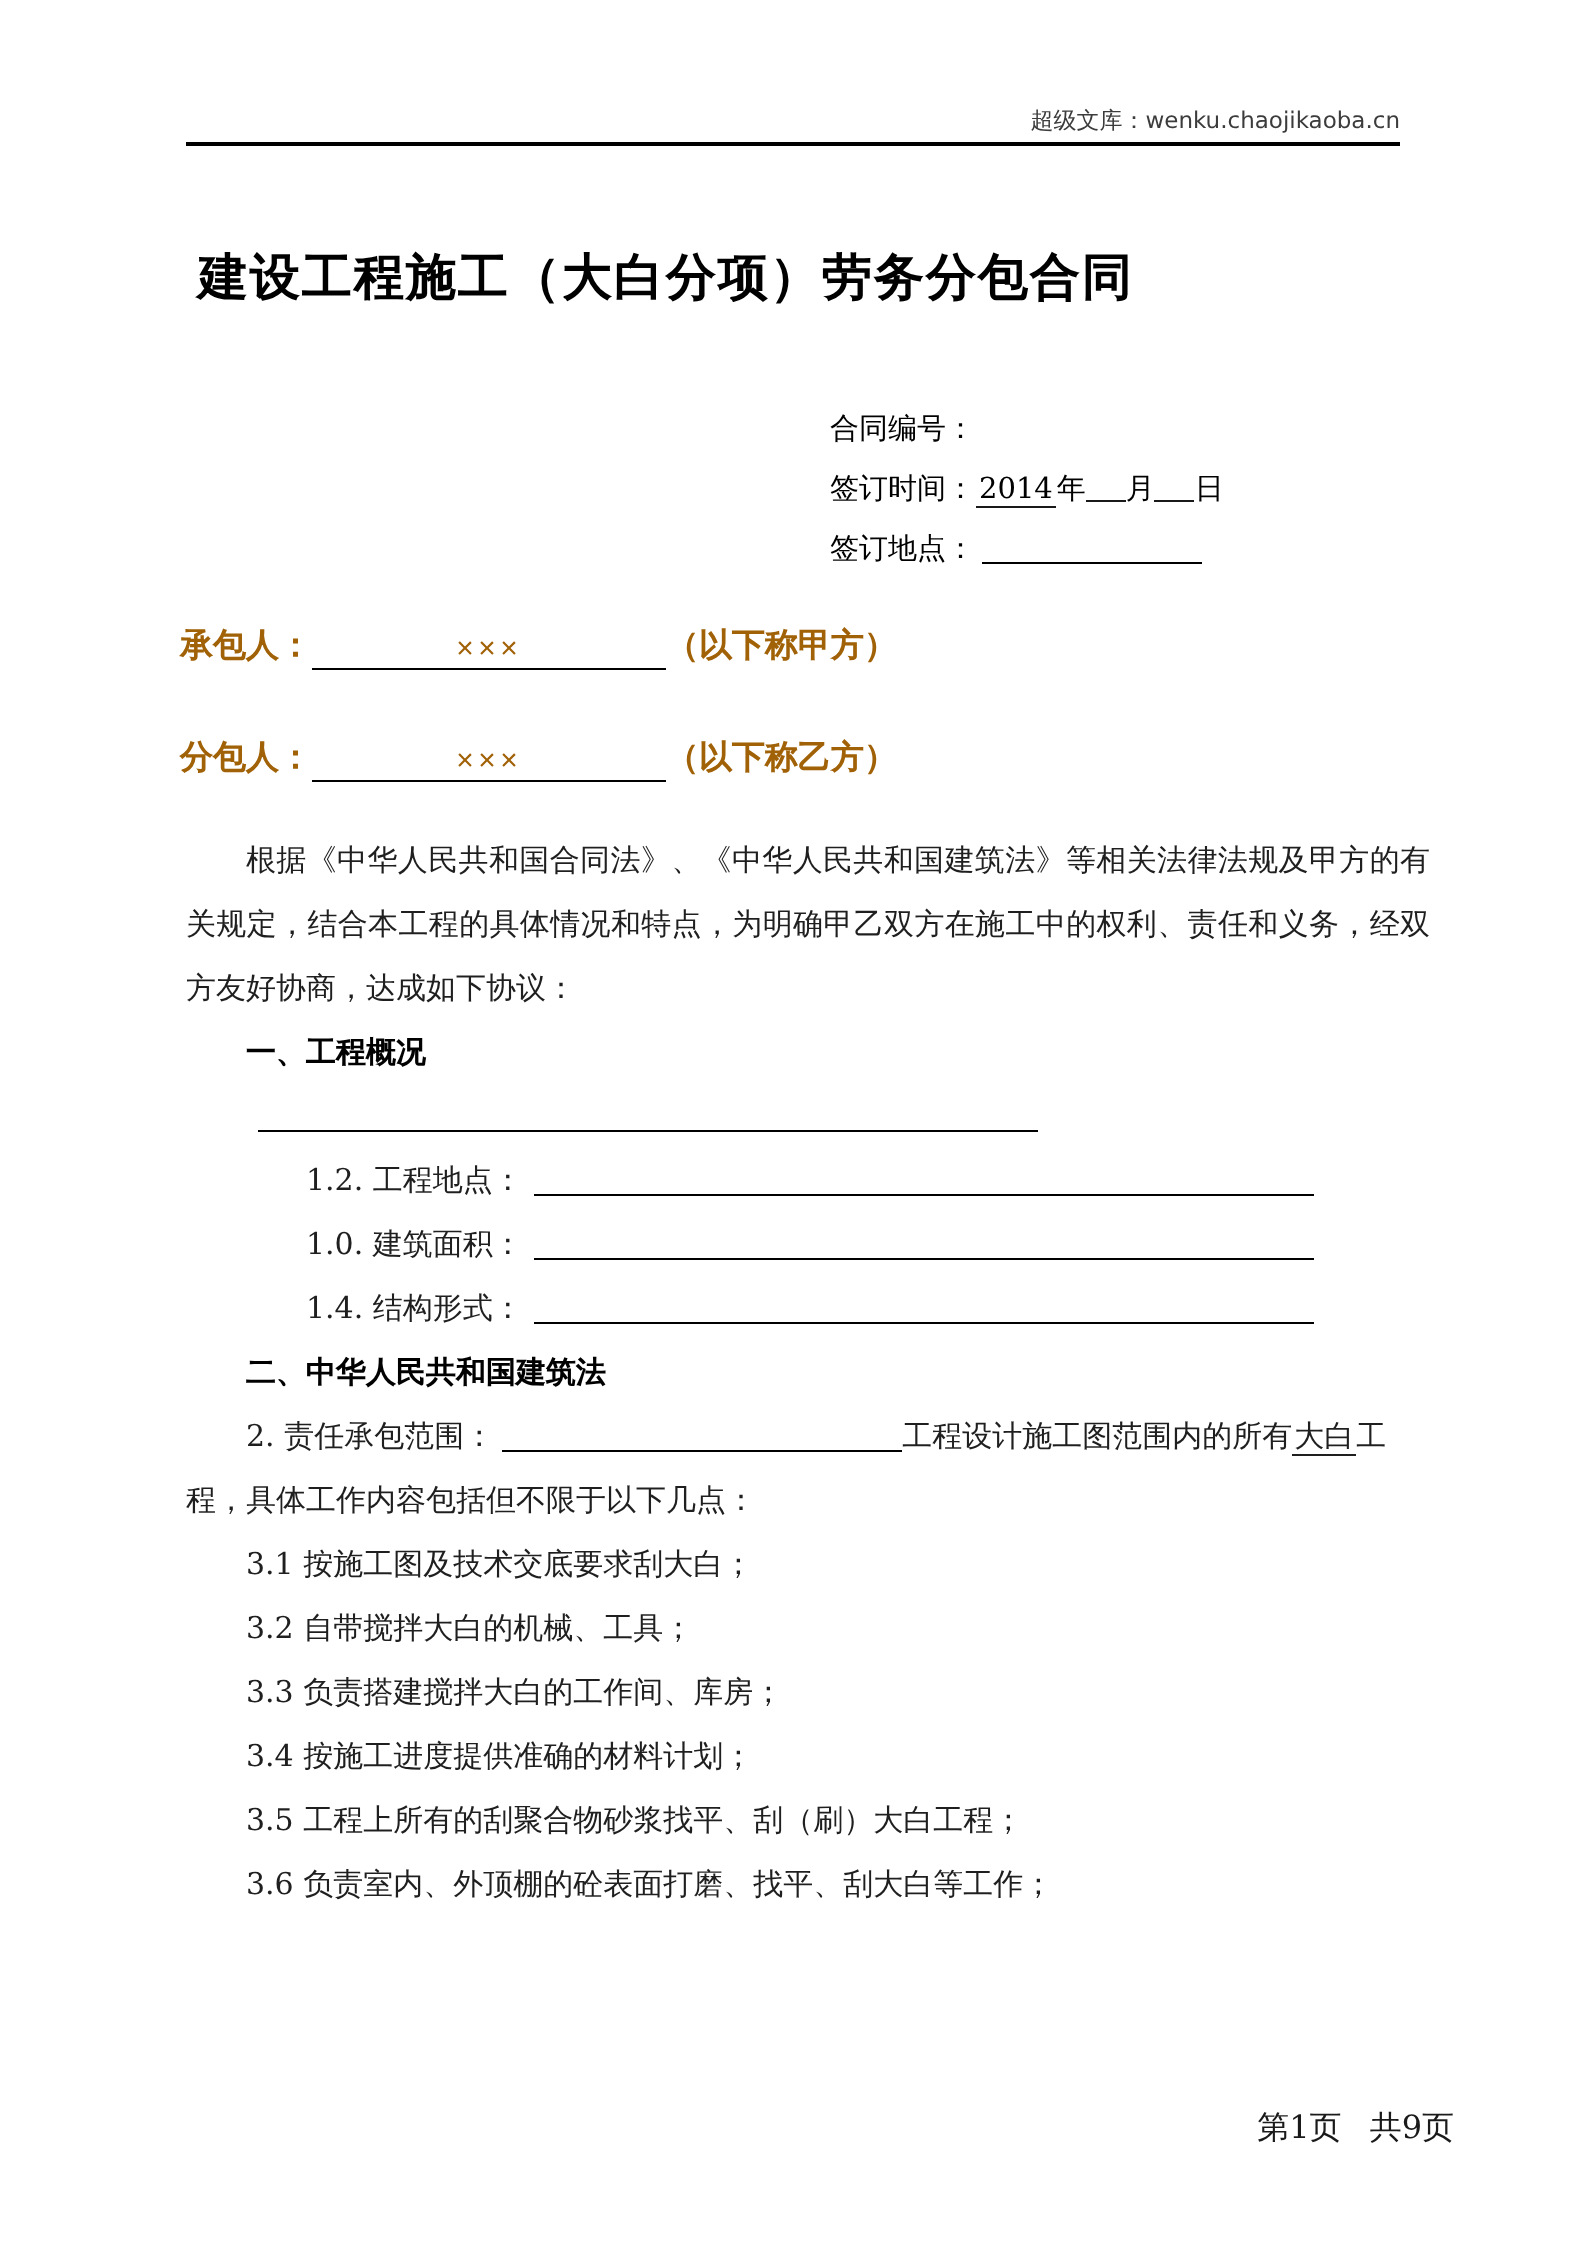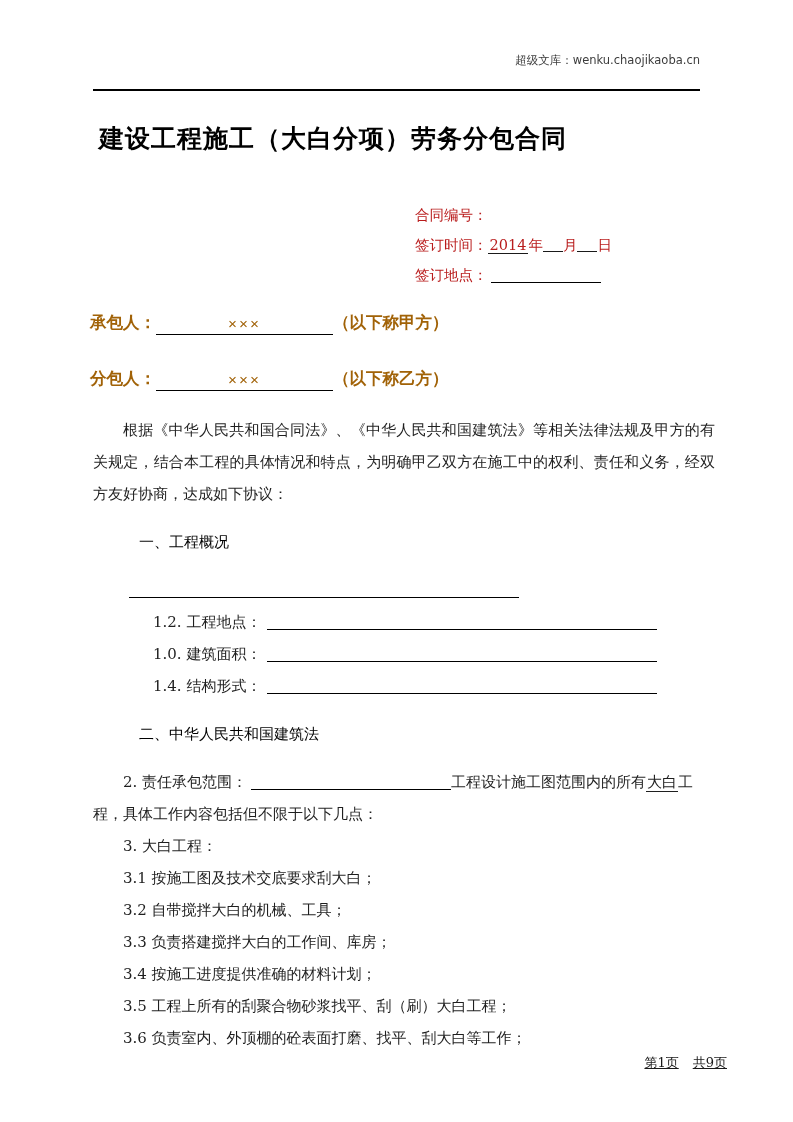--- a/index.html
+++ b/index.html
@@ -26,21 +26,21 @@
     left: 93px;
     top: 52px;
     width: 607px;
   }
   .header-text {
     text-align: right;
     font-family: "DejaVu Sans", "Liberation Sans", sans-serif;
     font-size: 11.5px;
     color: #3c3c3c;
     line-height: 16px;
-    padding-bottom: 21px;
+    padding-bottom: 3px;
     white-space: nowrap;
   }
   .header-rule {
     border-bottom: 2px solid #000000;
     width: 100%;
   }
 
   
   .doc-title {
     position: absolute;
@@ -55,21 +55,21 @@
     color: #000000;
   }
 
   
   .meta-block {
     position: absolute;
     left: 415px;
     top: 200px;
     font-size: 14.5px;
     line-height: 30px;
-    color: #b91c1c;
+    color: #000000;
   }
   .meta-row { white-space: nowrap; }
   .u-year {
     border-bottom: 1px solid #1a1a1a;
     padding: 0 2px;
   }
   .u-blank-sm {
     display: inline-block;
     width: 20px;
     border-bottom: 1px solid #1a1a1a;
@@ -117,25 +117,25 @@
     line-height: 32px;
     color: #1f1f1f;
   }
   .para {
     text-indent: 30px;
     text-align: justify;
     margin: 0;
   }
   .sec-head {
     font-family: "DejaVu Sans", "Liberation Sans", sans-serif;
-    font-weight: normal;
+    font-weight: bold;
     font-size: 15px;
     color: #000000;
     text-indent: 30px;
-    margin: 16px;
+    margin: 0;
   }
   .item-line {
     text-indent: 30px;
     margin: 0;
     white-space: nowrap;
   }
   .item-label {
     display: inline-block;
   }
   .fill-long {
@@ -165,23 +165,22 @@
     margin: 0;
   }
 
   
   .footer {
     position: absolute;
     left: 0;
     top: 1054px;
     width: 727px;
     text-align: right;
-    font-size: 13px;
+    font-size: 16px;
     color: #1a1a1a;
-    text-decoration: underline;
   }
   .footer-sep { display: inline-block; width: 14px; }
 </style>
 </head>
 <body>
 
 <div class="page">
 
   <div class="header">
     <div class="header-text"><span>超级文库：</span><span>wenku.chaojikaoba.cn</span></div>
@@ -225,21 +224,20 @@
       <span class="item-label">1.0. 建筑面积：</span><span class="fill-long"></span>
     </p>
     <p class="item-line">
       <span class="item-label">1.4. 结构形式：</span><span class="fill-long"></span>
     </p>
 
     <p class="sec-head">二、中华人民共和国建筑法</p>
 
     <p class="scope-line"><span>2. 责任承包范围：</span><span class="fill-scope"></span><span>工程设计施工图范围内的所有</span><span class="u-text">大白</span><span>工程，具体工作内容包括但不限于以下几点：</span></p>
 
-    <p class="list-line">3. 大白工程：</p>
     <p class="list-line">3.1 按施工图及技术交底要求刮大白；</p>
     <p class="list-line">3.2 自带搅拌大白的机械、工具；</p>
     <p class="list-line">3.3 负责搭建搅拌大白的工作间、库房；</p>
     <p class="list-line">3.4 按施工进度提供准确的材料计划；</p>
     <p class="list-line">3.5 工程上所有的刮聚合物砂浆找平、刮（刷）大白工程；</p>
     <p class="list-line">3.6 负责室内、外顶棚的砼表面打磨、找平、刮大白等工作；</p>
 
   </div>
 
   <div class="footer">

